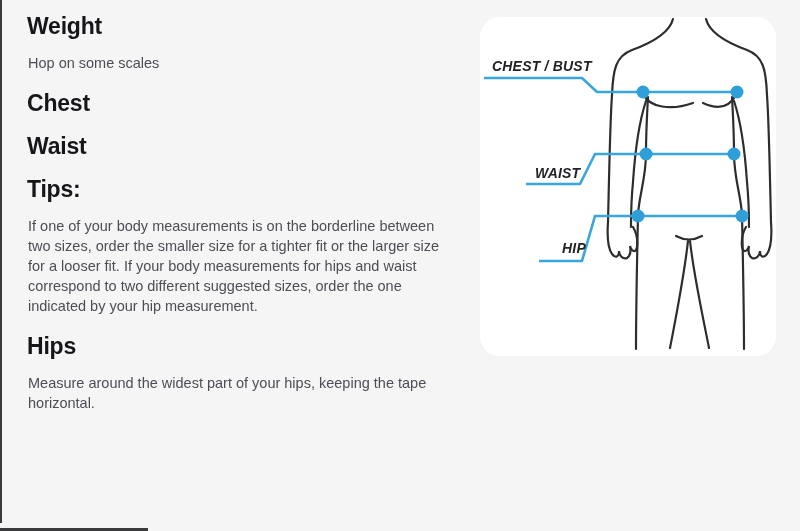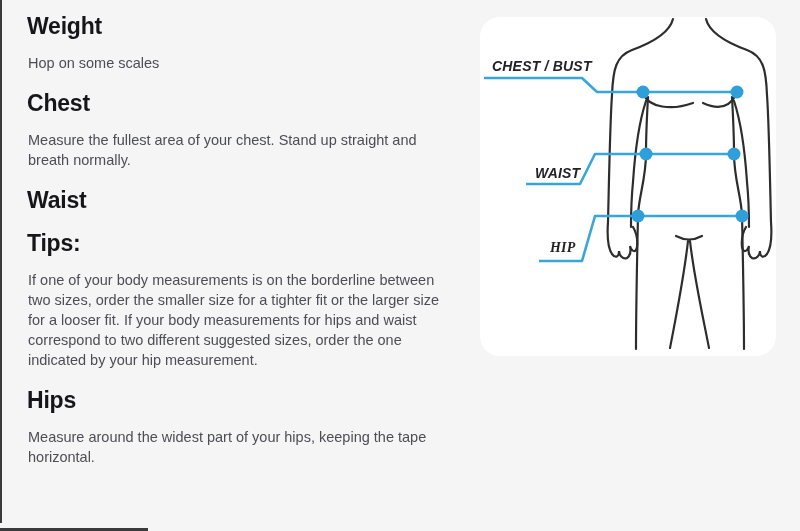--- a/index.html
+++ b/index.html
@@ -42,40 +42,39 @@
     background:var(--card-bg);border-radius:20px;overflow:hidden;
   }
   .card svg{position:absolute;left:0;top:0;}
   .measure-label{
     position:absolute;
     font-size:14px;font-weight:700;font-style:italic;
     color:#232327;letter-spacing:0.2px;white-space:nowrap;
   }
   .label-chest{left:12px;top:41px;}
   .label-waist{left:55px;top:148px;}
-  .label-hip{left:70px;top:223px;font-family:Liberation Serif, serif;}
+  .label-hip{left:82px;top:223px;}
 </style>
 </head>
 <body>
 
 <div class="page">
 
   <div class="edge-left"></div>
   <div class="edge-bottom"></div>
 
   <div class="text-col">
 
     <div class="section">
       <h2>Weight</h2>
       <p>Hop on some scales</p>
     </div>
 
     <div class="section">
       <h2>Chest</h2>
-      <p>Measure the fullest area of your chest. Stand up straight and breath normally.</p>
     </div>
 
     <div class="section">
       <h2>Waist</h2>
     </div>
 
     <div class="section">
       <h2>Tips:</h2>
       <p>If one of your body measurements is on the borderline between two sizes, order the smaller size for a tighter fit or the larger size for a looser fit. If your body measurements for hips and waist correspond to two different suggested sizes, order the one indicated by your hip measurement.</p>
     </div>

